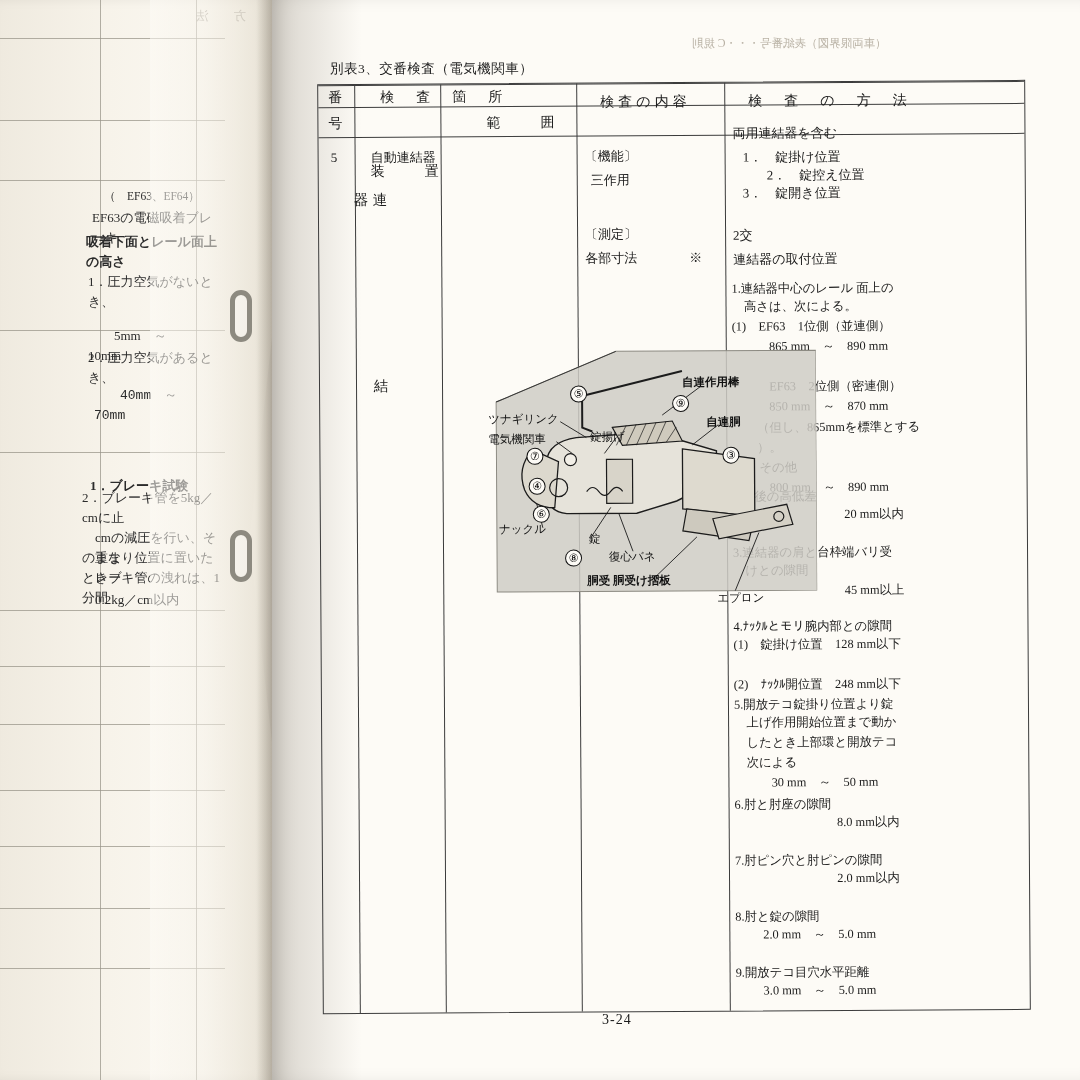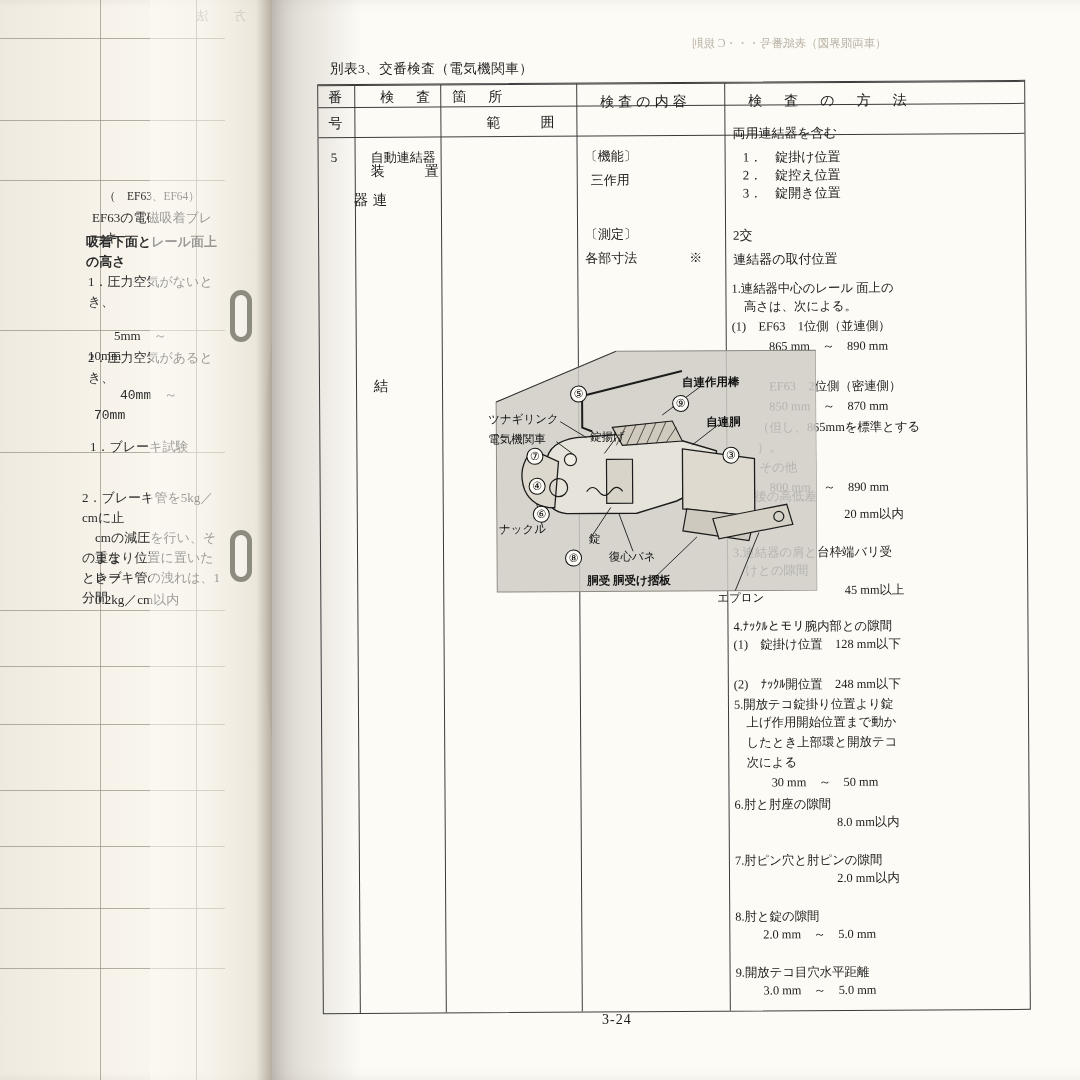--- a/index.html
+++ b/index.html
@@ -214,21 +214,21 @@
     <div class="lp-ghost" style="left:196px; top:8px;">方　　法</div>
 
     <div class="lp-text" style="left:104px; top:188px; width:112px; font-size:11.5px;">（　EF63、EF64）</div>
 
     <div class="lp-text" style="left:92px; top:208px; width:128px;">EF63の電磁吸着ブレーキ</div>
     <div class="lp-text" style="left:86px; top:232px; width:136px; font-weight:bold;">吸着下面とレール面上の高さ</div>
     <div class="lp-text" style="left:88px; top:272px; width:132px;">1．圧力空気がないとき、</div>
     <div class="lp-text" style="left:88px; top:310px; width:124px;margin-top:16px;">　　5mm　～　10mm</div>
     <div class="lp-text" style="left:88px; top:348px; width:132px;">2．圧力空気があるとき、</div>
     <div class="lp-text" style="left:94px; top:386px; width:126px;font-family:Liberation Mono, monospace;">　　40mm　～　70mm</div>
-    <div class="lp-text" style="left:90px; top:437px; width:130px;">1．ブレーキ試験</div>
+    <div class="lp-text" style="left:90px; top:476px; width:130px;font-weight:bold;">1．ブレーキ試験</div>
     <div class="lp-text" style="left:82px; top:488px; width:140px;font-family:Liberation Serif, serif;">2．ブレーキ管を5kg／cmに止</div>
     <div class="lp-text" style="left:82px; top:548px; width:140px;">　重なり位置に置いたときブ</div>
     <div class="lp-text" style="left:82px; top:528px; width:140px;">　cmの減圧を行い、そのまま</div>
     <div class="lp-text" style="left:82px; top:568px; width:140px;">　レーキ管の洩れは、1分間</div>
     <div class="lp-text" style="left:82px; top:590px; width:140px;">　0.2kg／cm以内</div>
 
     <div class="turn-sheet"></div>
   </div>
 
   <div class="ring r1"></div>
@@ -264,21 +264,21 @@
       <div class="cell" style="left:52px; top:62px;">自動連結器</div>
       <div class="vlabel" style="left:32px; top:96px; height:420px; letter-spacing:86px;">連　結　器</div>
 
       <div class="cell" style="left:266px; top:62px;">〔機能〕</div>
       <div class="cell" style="left:272px; top:86px;">三作用</div>
       <div class="cell" style="left:266px; top:140px;">〔測定〕</div>
       <div class="cell" style="left:266px; top:164px;">各部寸法　　　　※</div>
 
       <div class="cell" style="left:414px; top:40px;">両用連結器を含む</div>
       <div class="cell" style="left:424px; top:64px;">1．　錠掛け位置</div>
-      <div class="cell" style="left:424px; top:82px;">2．　錠控え位置</div>
+      <div class="cell" style="left:448px; top:82px;">2．　錠控え位置</div>
       <div class="cell" style="left:424px; top:100px;">3．　錠開き位置</div>
       <div class="cell" style="left:414px; top:142px;">2交</div>
       <div class="cell" style="left:414px; top:166px;">連結器の取付位置</div>
 
       <div class="cell small" style="left:412px; top:196px; width:294px;">1.連結器中心のレール 面上の</div>
       <div class="cell small" style="left:412px; top:214px; width:294px;"><span>　高さは、次による。</span><br><span>(1)　EF63　1位側（並連側）</span><br><span>　　　865 mm　～　890 mm</span><br><span></span><br><span>　　　EF63　2位側（密連側）</span><br><span>　　　850 mm　～　870 mm</span><br><span>　　（但し、865mmを標準とする</span><br><span>　　）。</span><br><span>(2)　その他</span><br><span>　　　800 mm　～　890 mm</span></div>
 
       <div class="cell small" style="left:412px; top:404px; width:294px;">2.前後の高低差</div>
       <div class="cell small" style="left:412px; top:422px; width:294px;">　　　　　　　　　20 mm以内</div>
 

